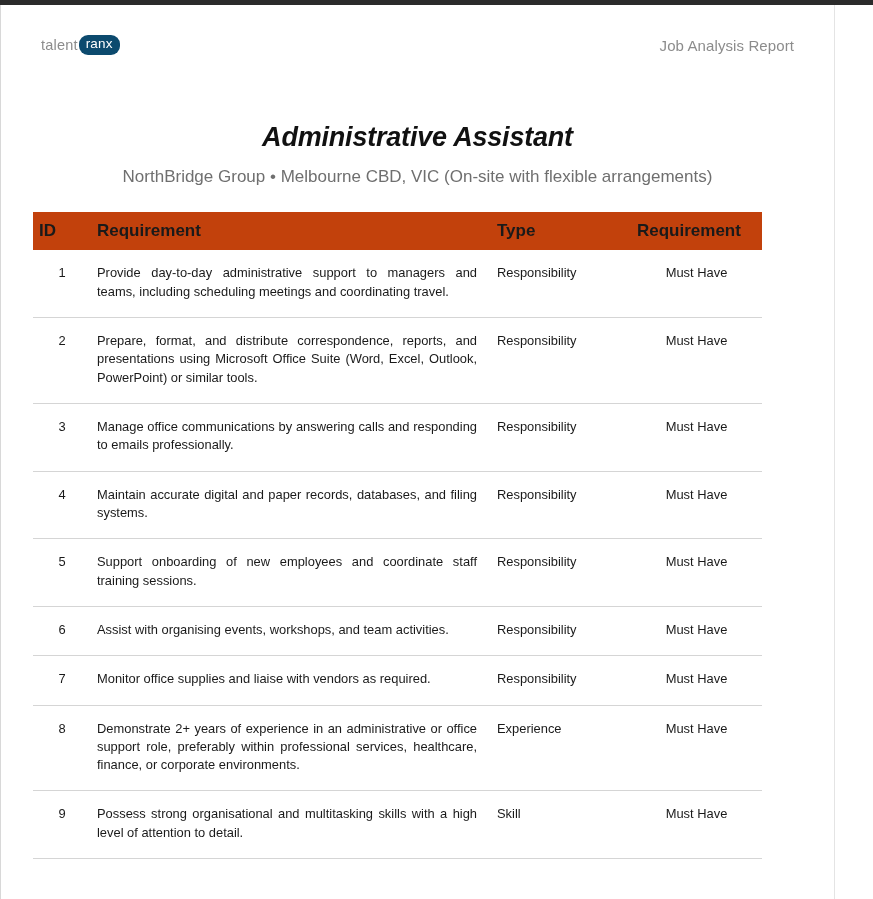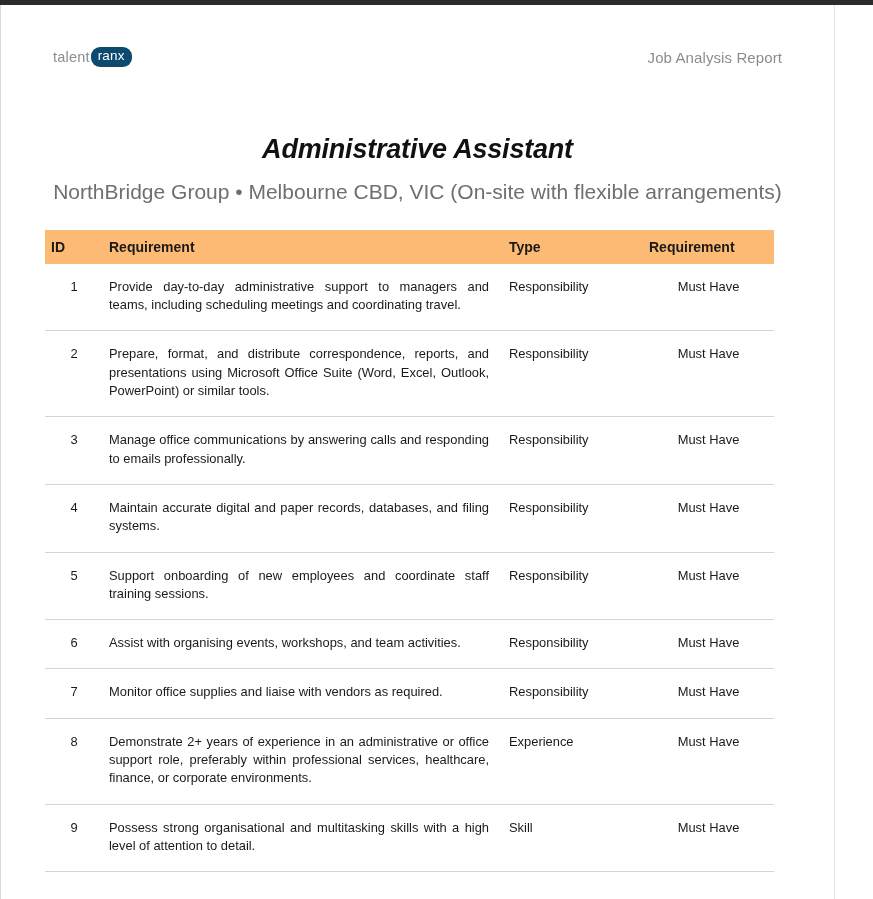--- a/index.html
+++ b/index.html
@@ -44,21 +44,21 @@
     height: 894px;
     background: #e4e4e4;
   }
 
   .doc-body {
     position: absolute;
     top: 5px; left: 1px;
     width: 833px;
     height: 894px;
     background: #ffffff;
-    padding: 12px;
+    padding: 0;
   }
 
   
   .doc-header {
     display: flex;
     align-items: center;
     justify-content: space-between;
     padding: 22px 40px 0 40px;
     height: 58px;
   }
@@ -99,21 +99,21 @@
     font-size: 27px;
     font-weight: 700;
     color: #111111;
     letter-spacing: -0.2px;
     margin: 4px;
     line-height: 1.2;
     font-style: italic;
   }
   .job-meta {
     margin-top: 13px;
-    font-size: 21px;
+    font-size: 17px;
     color: #6f6f6f;
     font-weight: 400;
     line-height: 1.3;
   }
 
   
   .section-heading {
     margin: 45px 0 0 0;
     padding: 0 40px;
     font-size: 22px;
@@ -126,22 +126,22 @@
   .req-table-wrap {
     margin-top: 24px;
     padding: 0 40px 0 32px;
   }
   table.req-table {
     width: 729px;
     border-collapse: collapse;
     table-layout: fixed;
   }
   table.req-table thead th {
-    background: #fdba74;
-    font-size: 14px;
+    background: #c2410c;
+    font-size: 17px;
     font-weight: 700;
     color: #1a1a1a;
     padding: 9px 6px;
     text-align: left;
   }
   th.col-id, td.col-id {
     width: 58px;
     text-align: center;
   }
   th.col-req, td.col-req {

